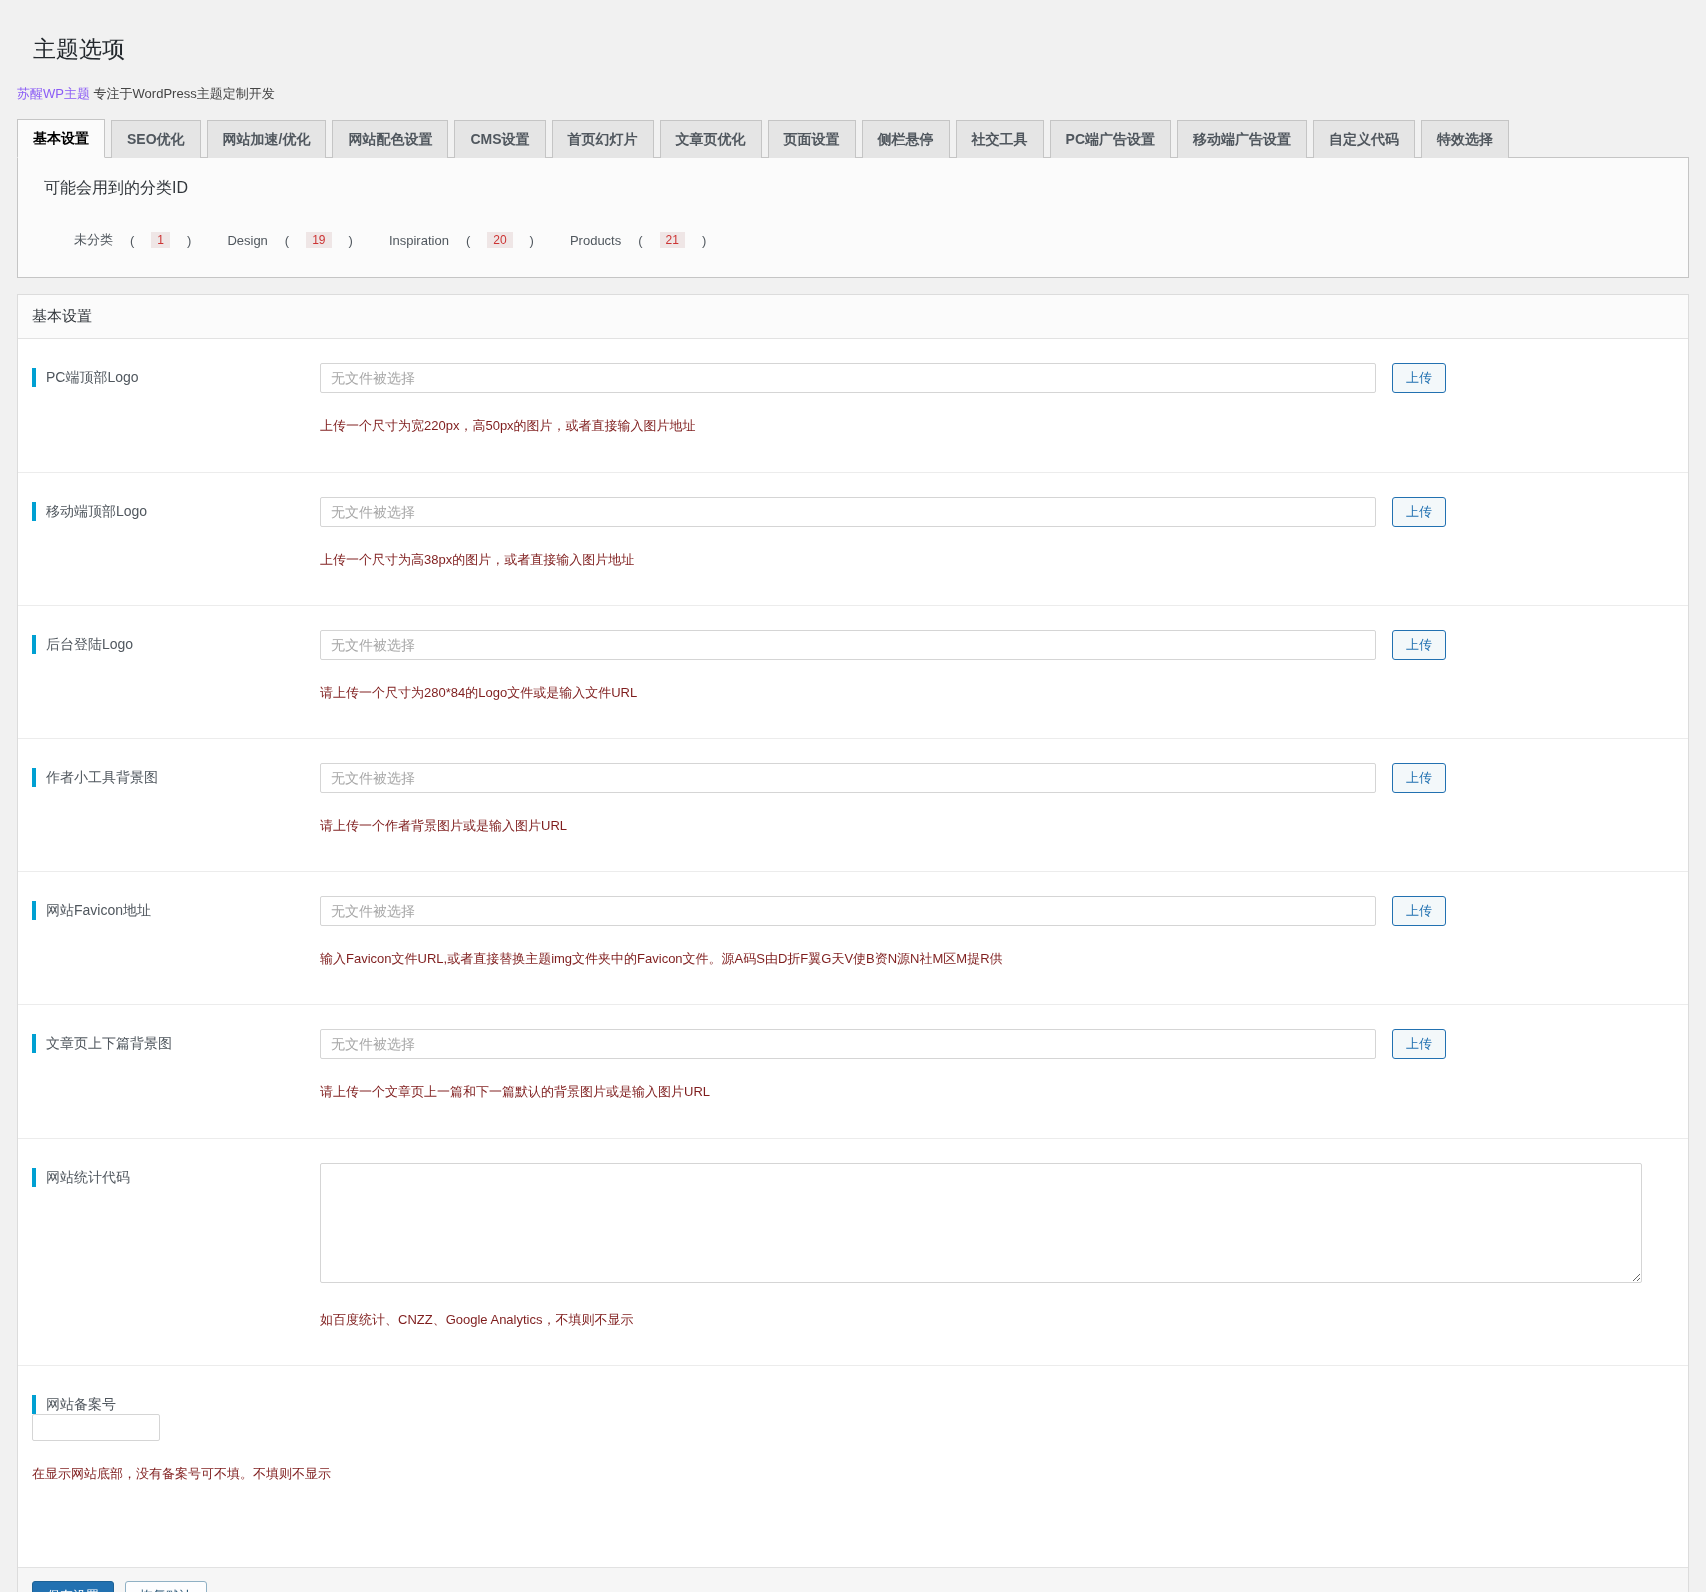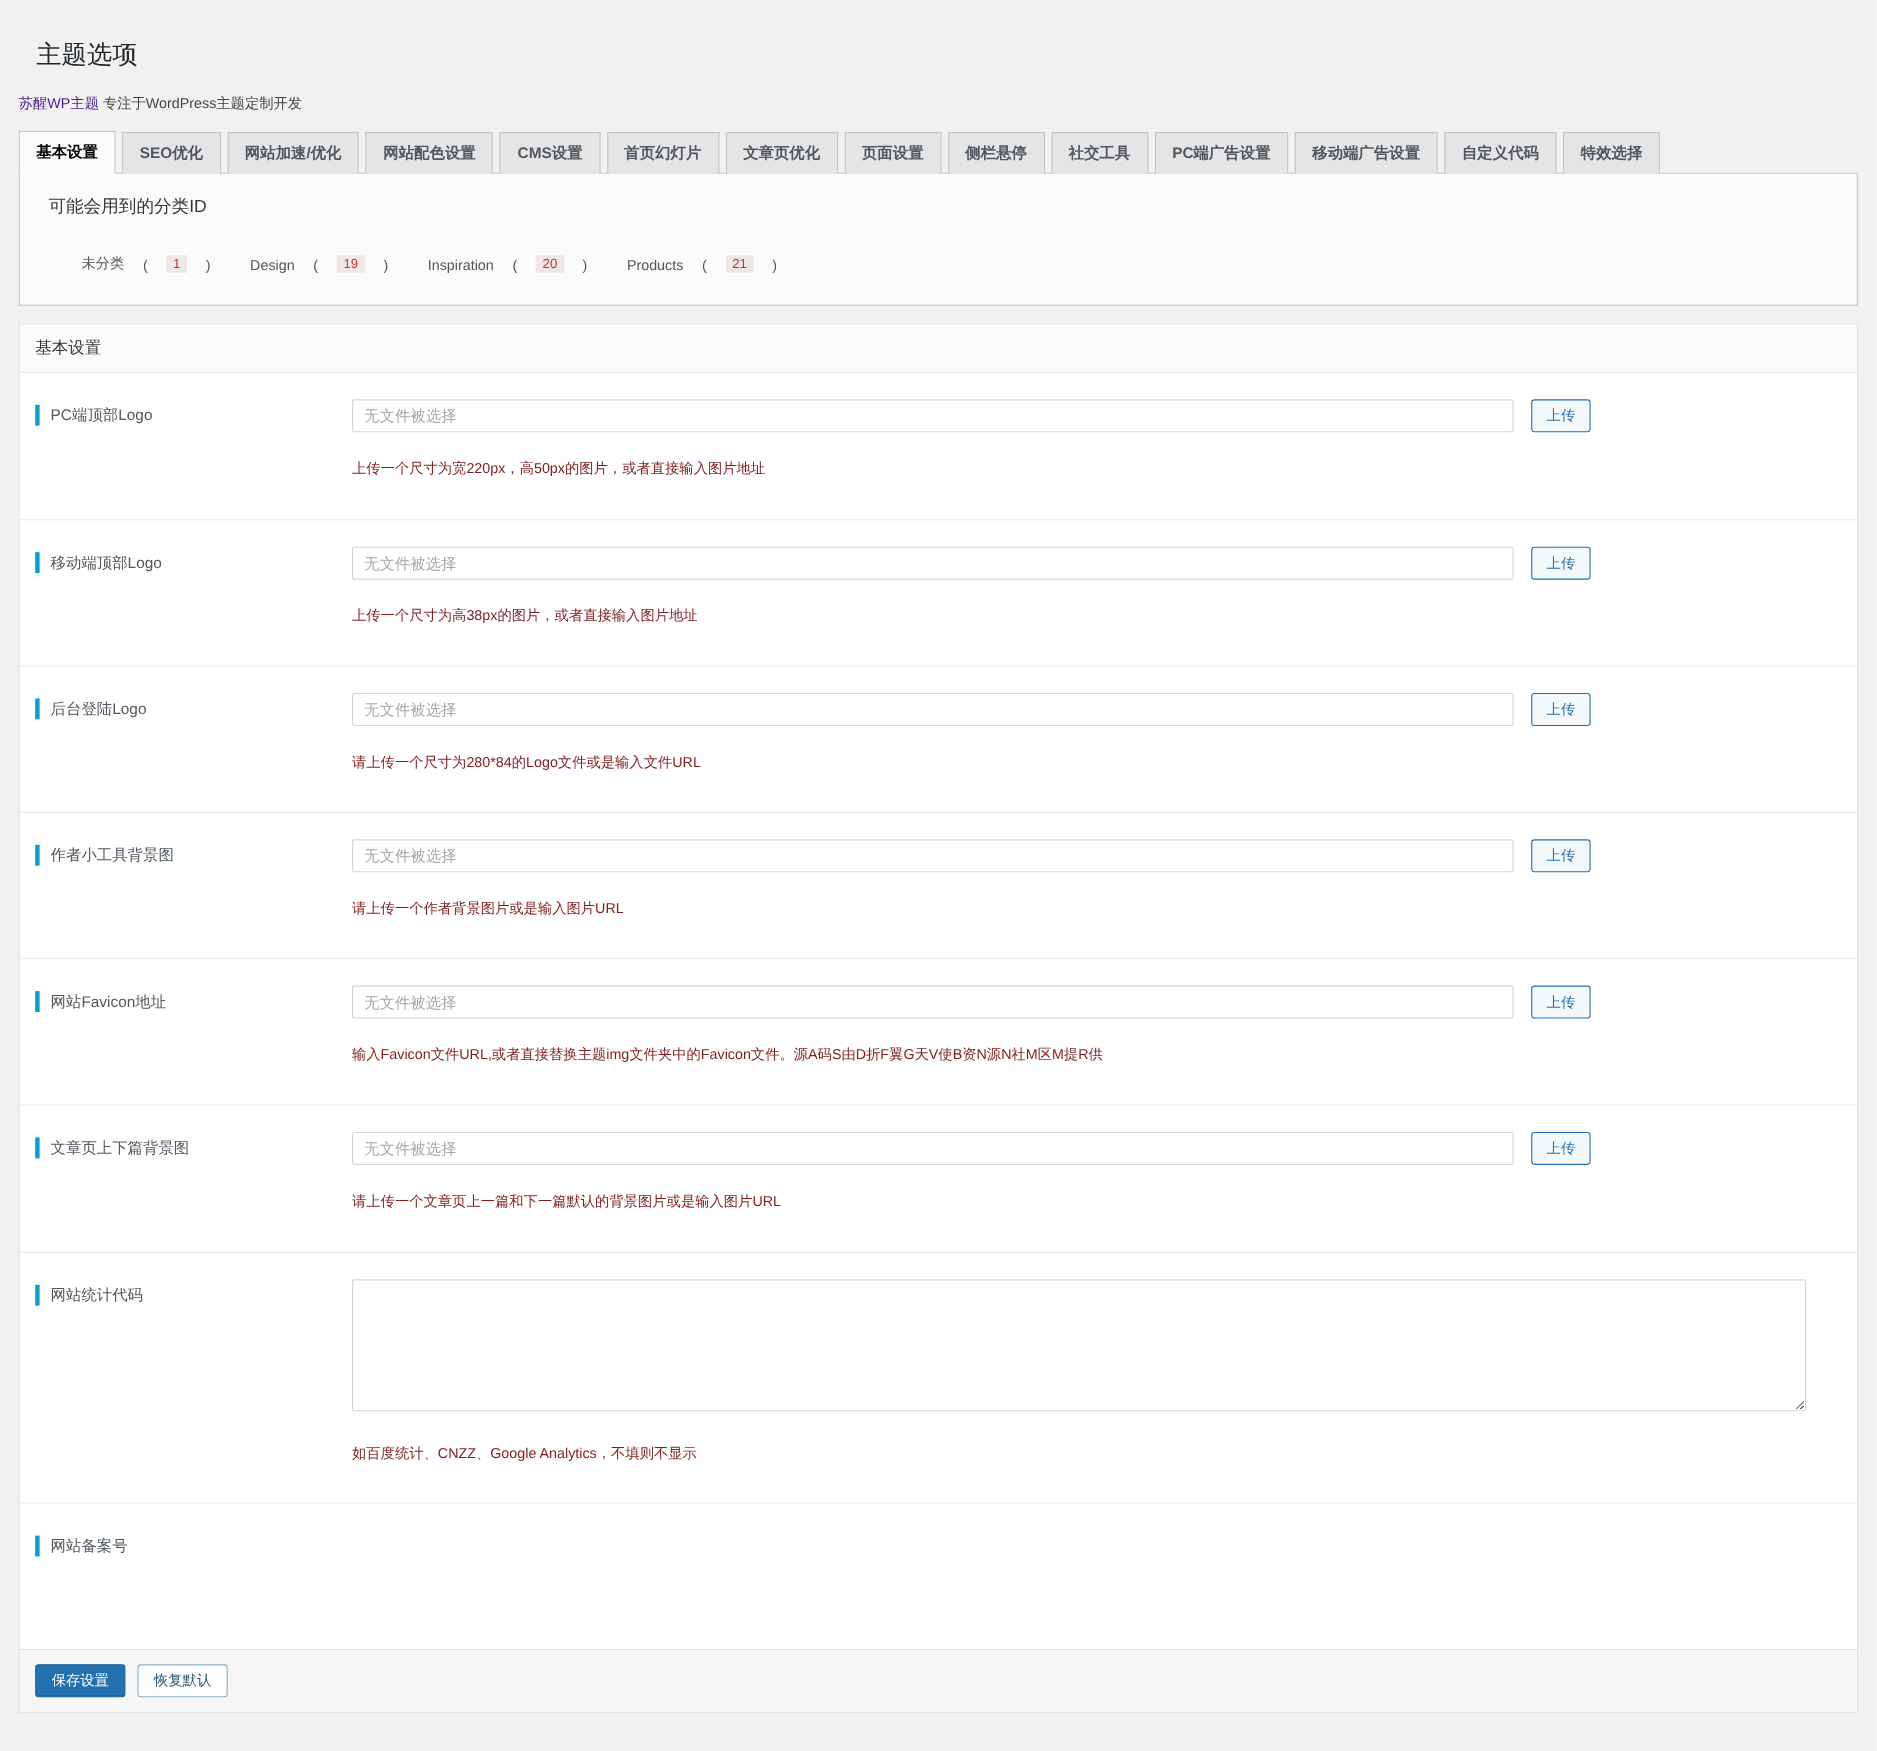--- a/index.html
+++ b/index.html
@@ -15,21 +15,21 @@
 
   h1.page-title {
     font-size: 23px;
     font-weight: 400;
     color: #23282d;
     margin: 16px;
     padding: 9px 0 4px;
     line-height: 1.3;
   }
   .subtitle { font-size: 13px; margin: 8px 0 16px; color: #444; }
-  .subtitle a { color: #4c1d95; text-decoration: none; }
+  .subtitle a { color: #8b5cf6; text-decoration: none; }
 
   
   .nav-tab-wrapper {
     display: flex;
     align-items: flex-end;
     border-bottom: 1px solid #c5c5c5;
     margin: 0;
     padding: 0;
     list-style: none;
   }
@@ -344,20 +344,24 @@
         <div class="row-control">
           <textarea class="stats-textarea" style=""></textarea>
           <p class="hint">如百度统计、CNZZ、Google Analytics，不填则不显示</p>
         </div>
       </div>
 
       <div class="form-row last">
         <div class="row-label">
           <span class="label-text">网站备案号</span>
         </div>
+        <div class="row-control">
+          <input type="text" class="small-input" style="">
+          <p class="hint">在显示网站底部，没有备案号可不填。不填则不显示</p>
+        </div>
       </div>
 
     </div>
 
     <div class="panel-footer">
       <button class="btn btn-primary">保存设置</button>
       <button class="btn btn-secondary">恢复默认</button>
     </div>
   </div>
 

